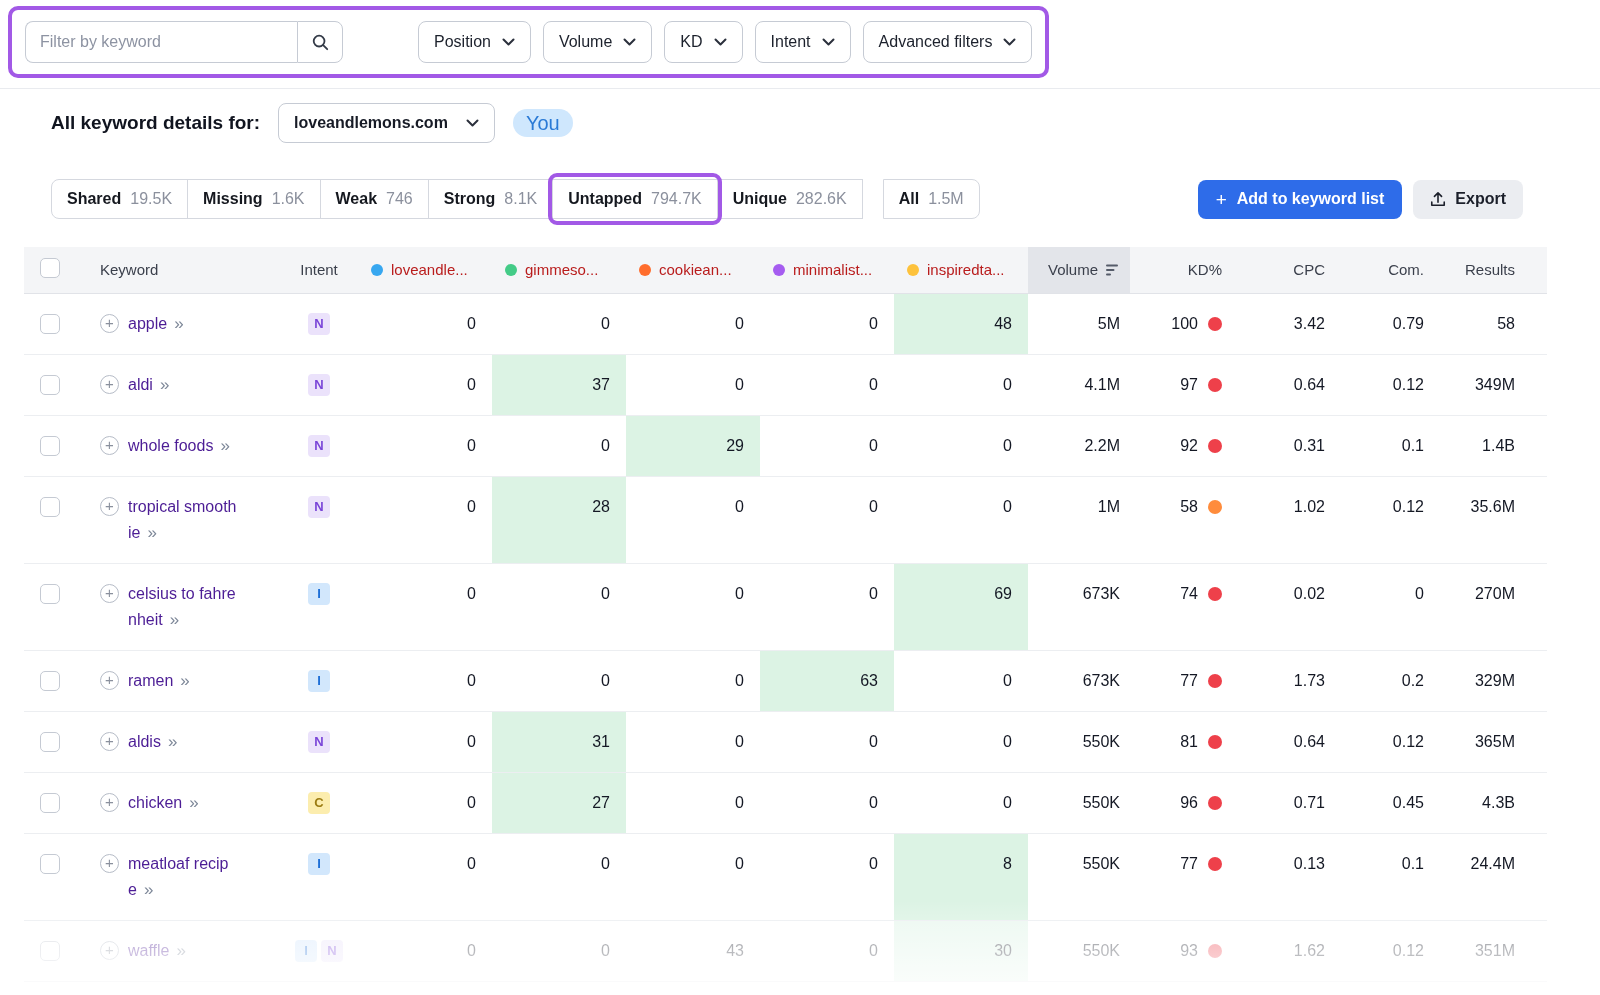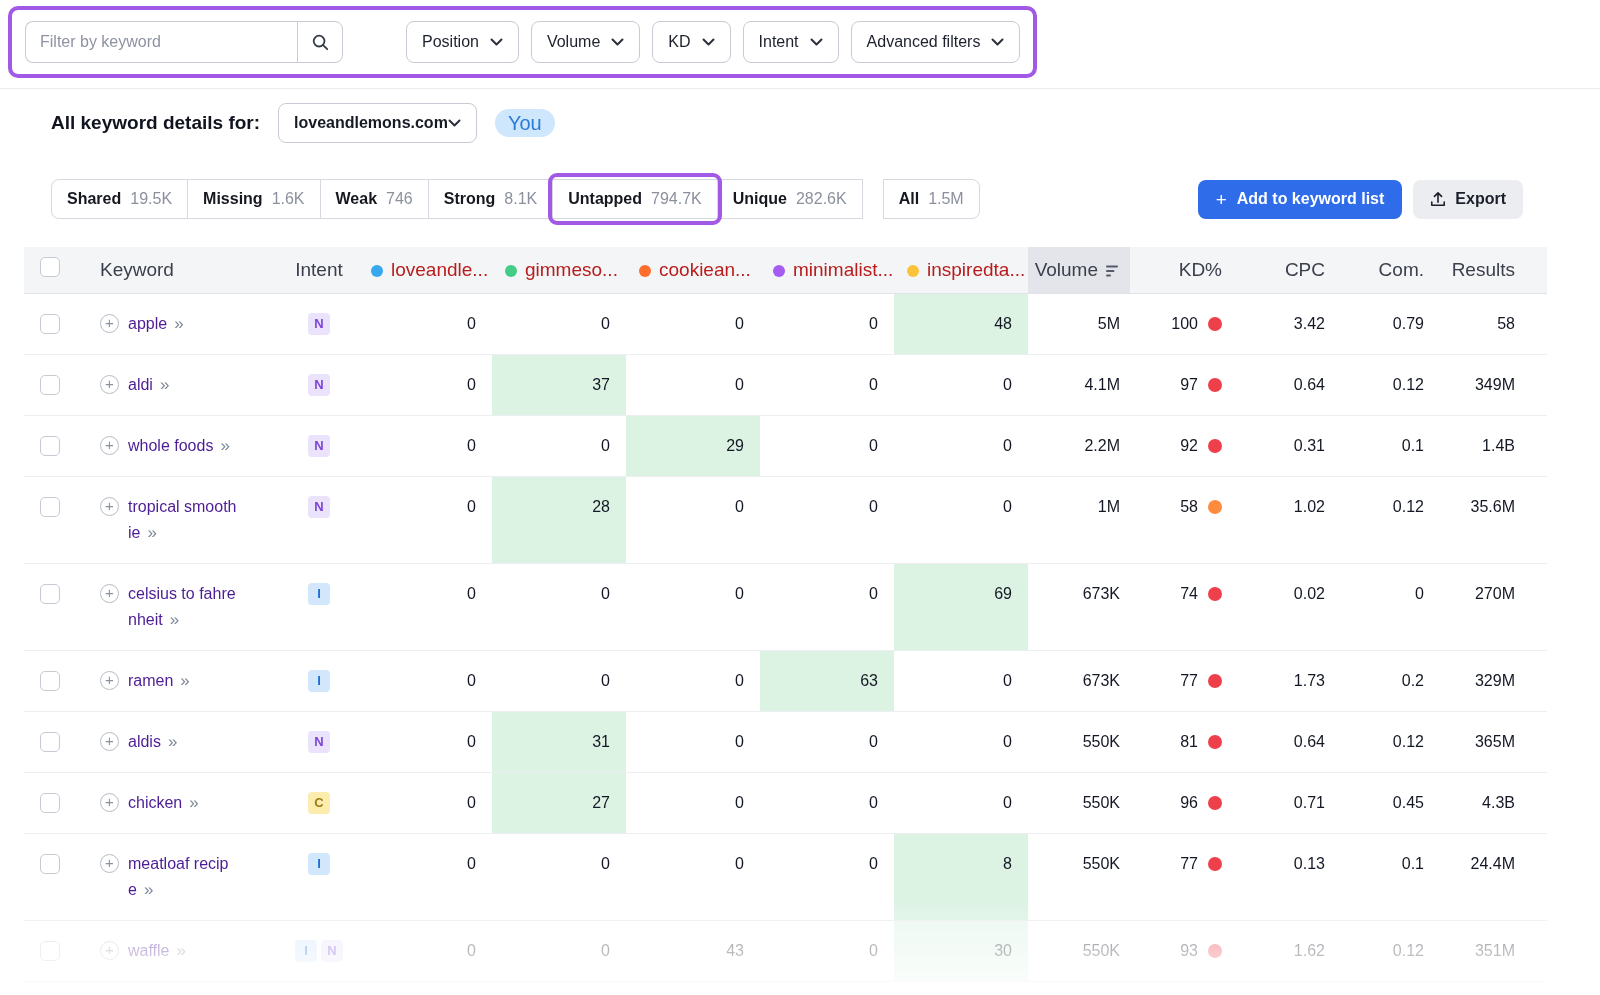--- a/index.html
+++ b/index.html
@@ -2,21 +2,21 @@
 <html><head>
 <meta charset="utf-8">
 <style>
   * { box-sizing: border-box; }
   body {
     margin: 0; width: 1600px; height: 995px; overflow: hidden; position: relative;
     background: #fff; font-family: "Liberation Sans", "DejaVu Sans", sans-serif; color: #141824;
   }
   
   .filter-box {
-    margin: 6px 0 0 8px; display: inline-flex; align-items: center; gap: 15px;
+    margin: 6px 0 0 8px; display: inline-flex; align-items: center; gap: 27px;
     padding: 11px 13px; border: 4px solid #a259e6; border-radius: 10px;
   }
   .search-group { display: flex; }
   .search-input {
     width: 272px; height: 42px; border: 1px solid #c6cbd4; border-right: none;
     border-radius: 8px 0 0 8px; padding: 0 14px; font-size: 16px; color: #1c212c;
     outline: none; font-family: inherit;
   }
   .search-input::placeholder { color: #8d93a2; }
   .search-btn {
@@ -27,21 +27,21 @@
   .dd {
     display: inline-flex; align-items: center; gap: 11px; height: 42px; padding: 0 15px;
     background: #fff; border: 1px solid #c6cbd4; border-radius: 8px; font-size: 16px;
     color: #1c212c; cursor: pointer; font-family: inherit;
   }
   .top-divider { margin-top: 10px; border-top: 1px solid #e9ebef; width: 100%; }
   
   .details-row { margin: 14px 0 0 51px; display: flex; align-items: center; gap: 18px; }
   .details-label { font-size: 19px; font-weight: bold; color: #10141f; }
   .domain-dd {
-    display: inline-flex; align-items: center; gap: 0; height: 40px; padding: 0 15px;
+    display: inline-flex; align-items: center; gap: 18px; height: 40px; padding: 0 15px;
     border: 1px solid #c6cbd4; border-radius: 8px; background: #fff; font-size: 16px;
     font-weight: 600; color: #171b26; cursor: pointer; font-family: inherit;
   }
   .you-badge {
     display: inline-flex; align-items: center; height: 28px; padding: 0 13px;
     border-radius: 14px; background: #cfe7fd; color: #2a7ad6; font-size: 20px;
   }
   
   .toolbar-row { margin: 36px 77px 0 51px; display: flex; align-items: center; justify-content: space-between; }
   .tabs { display: flex; }
@@ -67,21 +67,21 @@
   }
   .btn-primary .plus-sign { font-size: 19px; font-weight: 400; line-height: 1; }
   .btn-secondary {
     display: inline-flex; align-items: center; gap: 9px; height: 39px; padding: 0 17px;
     background: #ebedf1; border: none; border-radius: 8px; color: #1b1f2a; font-size: 16px;
     font-weight: 600; cursor: pointer; font-family: inherit;
   }
   
   .kw-table { margin: 28px 0 0 24px; width: 1523px; border-collapse: collapse; table-layout: fixed; }
   th {
-    height: 46px; background: #f4f5f7; font-weight: 400; font-size: 19px; color: #3a3f4b;
+    height: 46px; background: #f4f5f7; font-weight: 400; font-size: 15px; color: #3a3f4b;
     border-bottom: 1px solid #e1e3e8; white-space: nowrap; overflow: hidden; cursor: pointer;
   }
   .th-check   { text-align: left; padding-left: 16px; }
   .th-keyword { text-align: left; padding-left: 20px; }
   .th-intent  { text-align: center; }
   .th-comp    { text-align: left; padding-left: 13px; }
   .th-volume  { background: #e3e5ea; text-align: right; padding-right: 10px; }
   .th-kd      { text-align: right; padding-right: 18px; }
   .th-cpc     { text-align: right; padding-right: 15px; }
   .th-com     { text-align: right; padding-right: 16px; }

